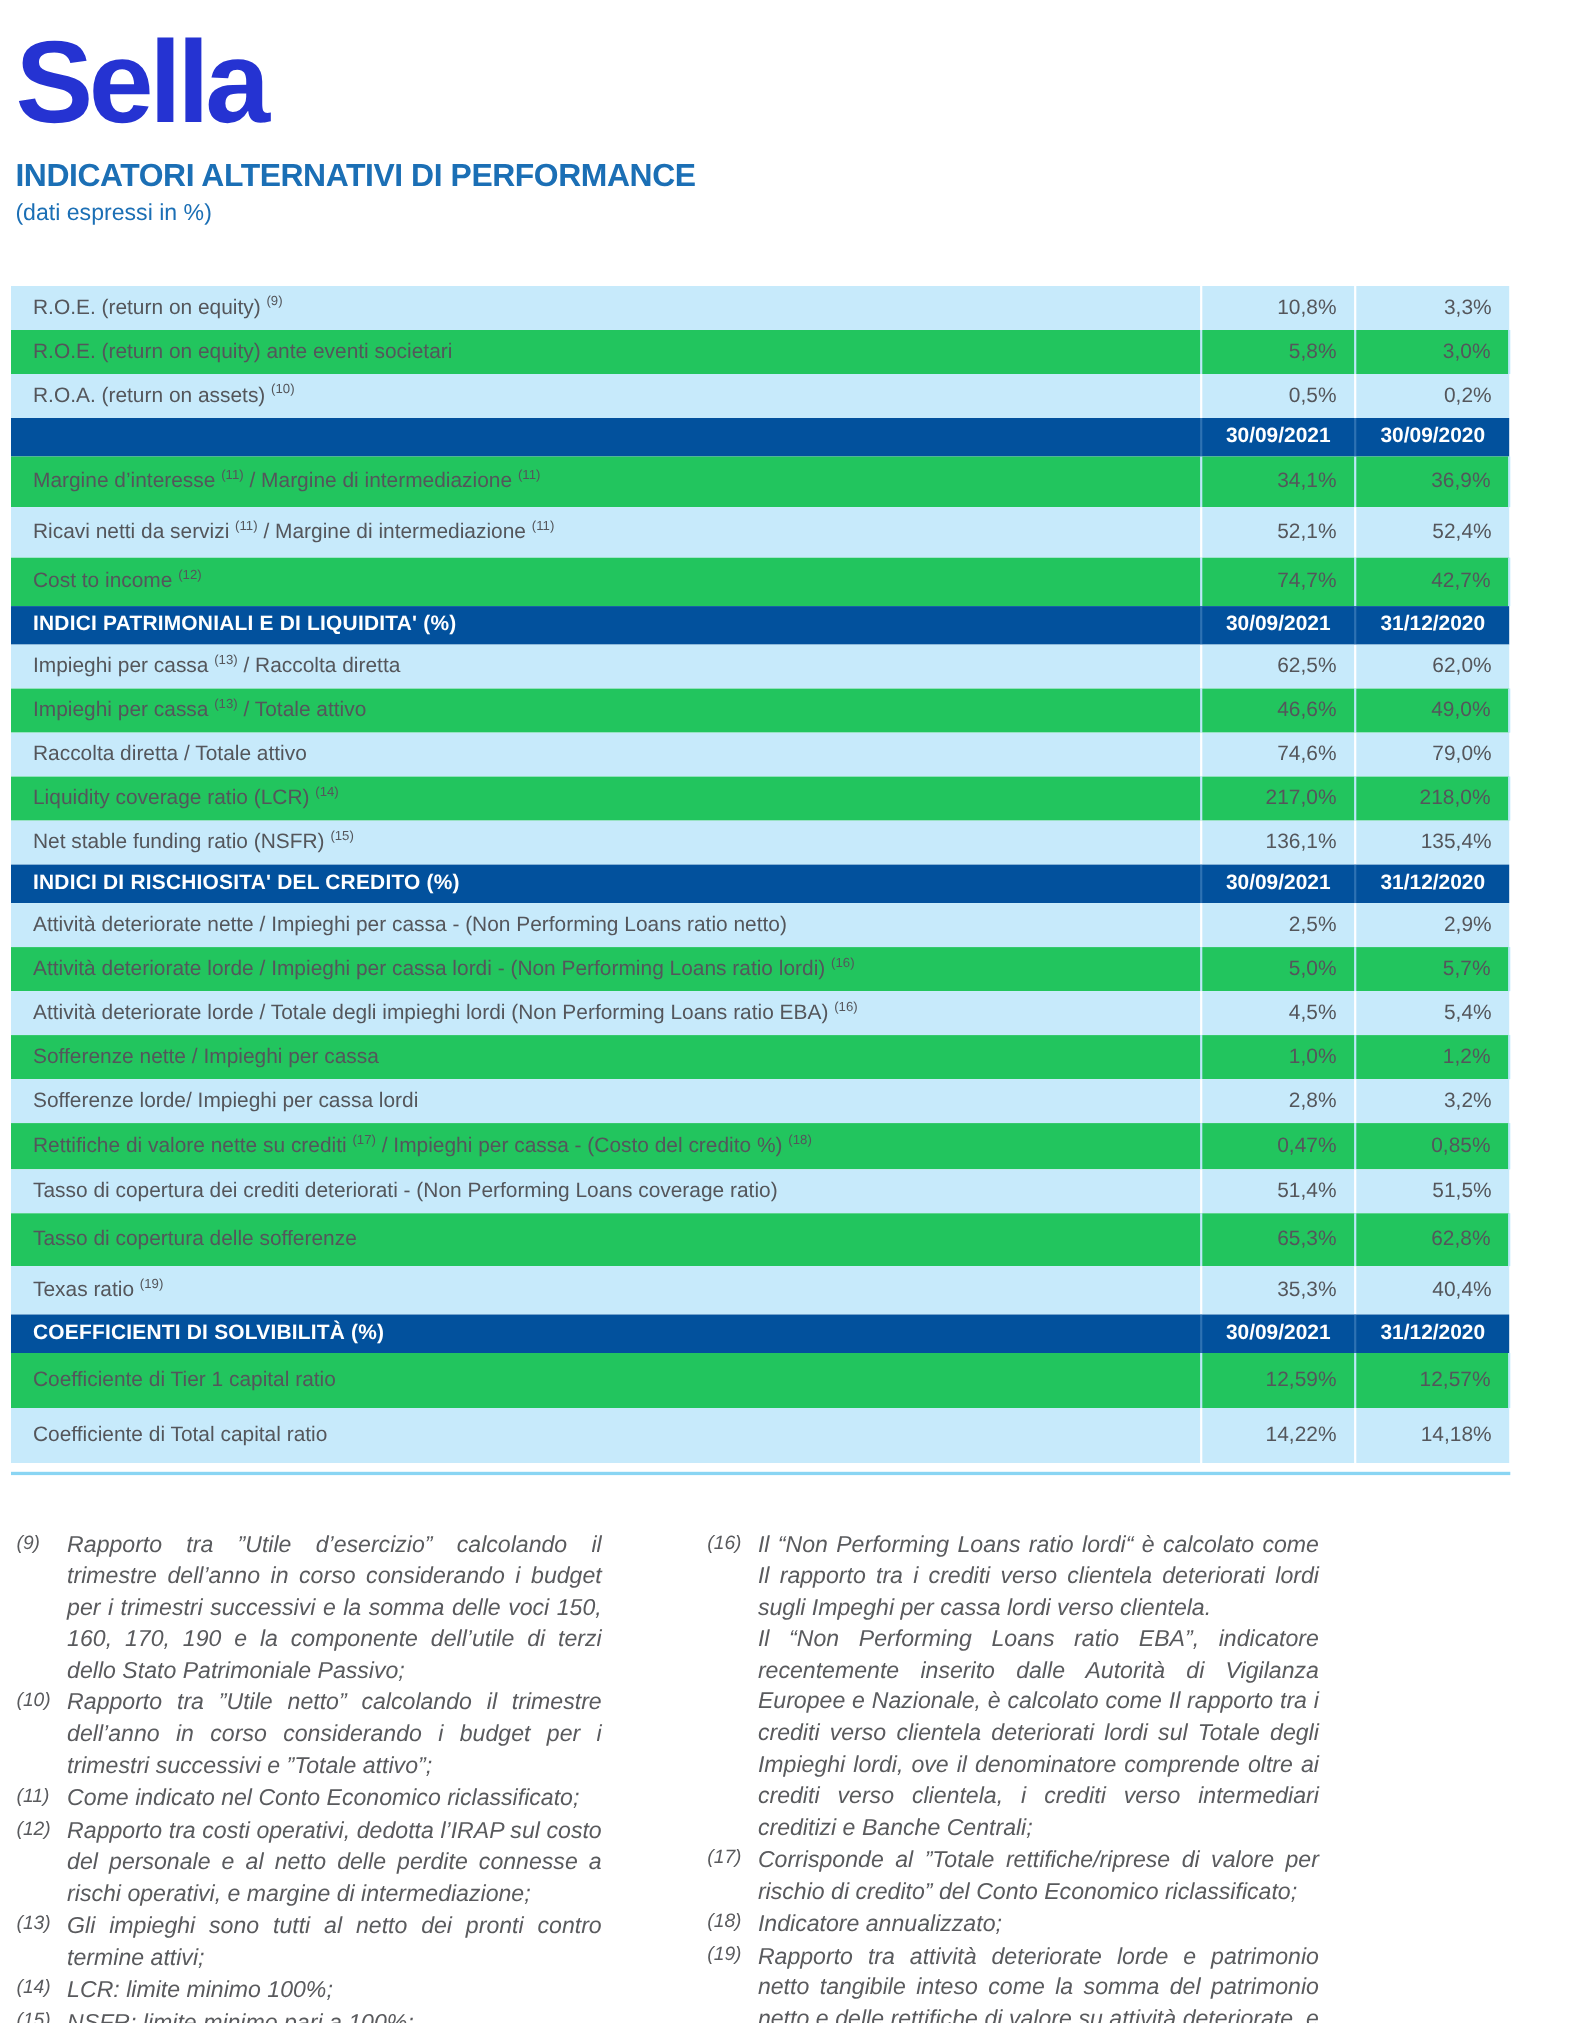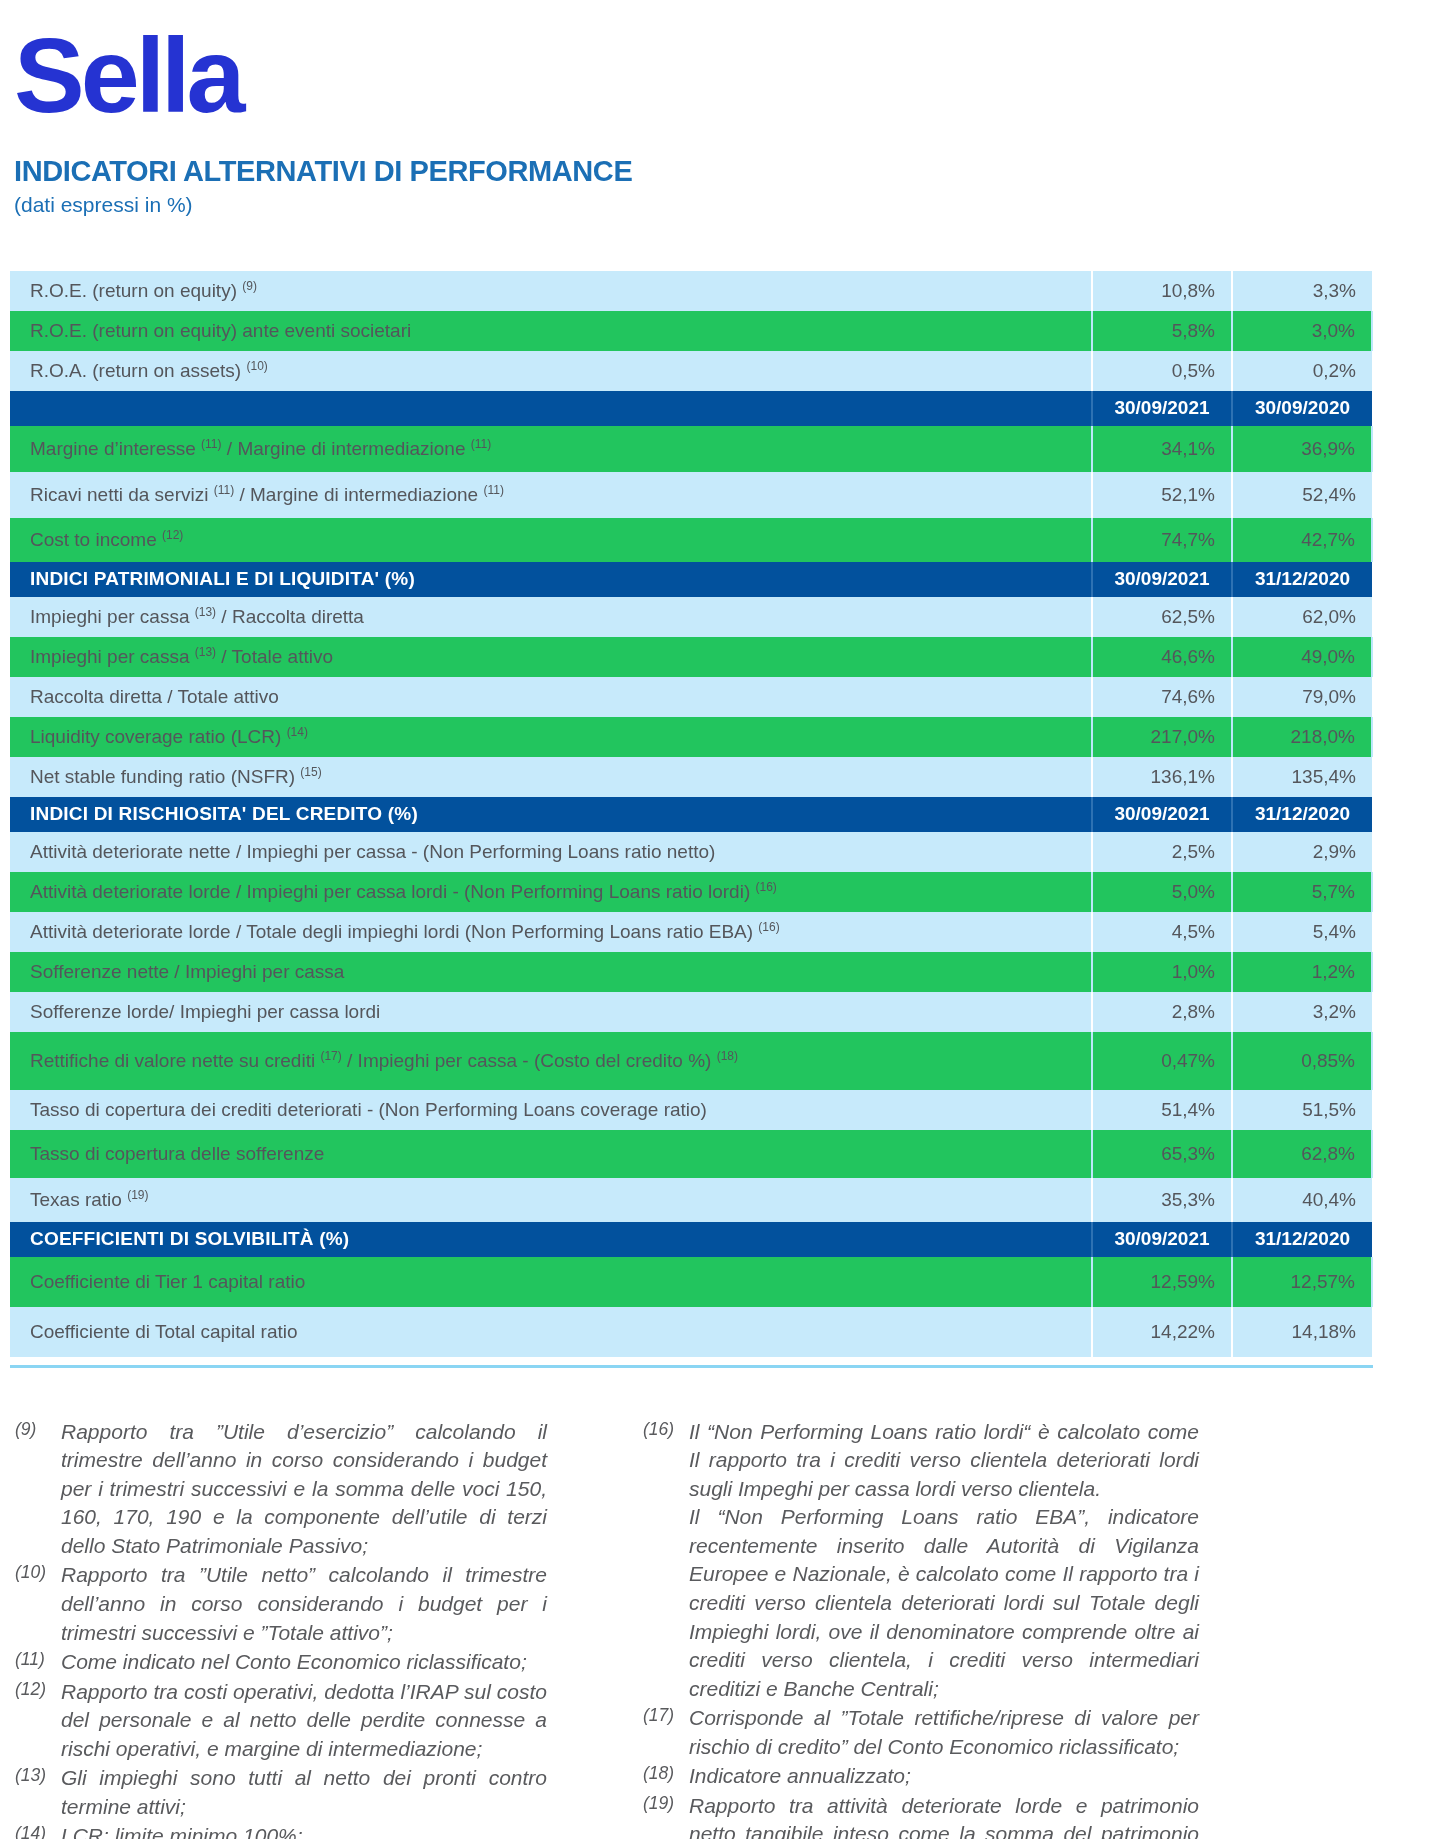--- a/index.html
+++ b/index.html
@@ -20,21 +20,21 @@
     font-family:"Liberation Sans", sans-serif;
   }
   .page{width:1440px;min-height:1839px;background:#fff;position:relative;}
 
   .logo{
     margin:16px 0 0 14px;
     font-size:106px;font-weight:700;line-height:1.12;
     letter-spacing:-4px;color:var(--logo-blue);
   }
   .page-title{
-    margin:20px 0 0 14px;
+    margin:9px 0 0 14px;
     font-size:29px;font-weight:700;letter-spacing:-0.4px;
     color:var(--title-blue);
   }
   .page-subtitle{
     margin:5px 0 17px 14px;
     font-size:21px;font-weight:400;color:var(--title-blue);
   }
 
   .table-wrap{
     width:1363px;margin:54px 0 0 10px;
@@ -60,21 +60,21 @@
   tr.data .lbl{text-align:left;padding-left:20px;}
   tr.data .val{text-align:right;padding-right:16px;}
   tr.lb{background:var(--row-lb);}
   tr.lb .val{border-left:2px solid #ffffff;margin-left:40px;}
   tr.w{background:#22c55e;}
   tr.w .val{border-left:2px solid var(--sep-cyan);}
   tr.w .val:last-child{border-right:2px solid var(--sep-cyan);}
 
   tr.sec1{height:46px;}
   tr.sec1.r2{height:44px;}
-  tr.sec3.r5{height:58px;}
+  tr.sec3.r5{height:42px;}
   tr.sec3.r7{height:48px;}
   tr.sec3.r8{height:44px;}
   tr.sec4{height:46px;}
   tr.sec4.r1,tr.sec4.r2{height:50px;}
 
   td sup{font-size:12px;line-height:0;}
 
   .footnotes{
     display:flex;gap:96px;
     margin:50px 15px 0 15px;

